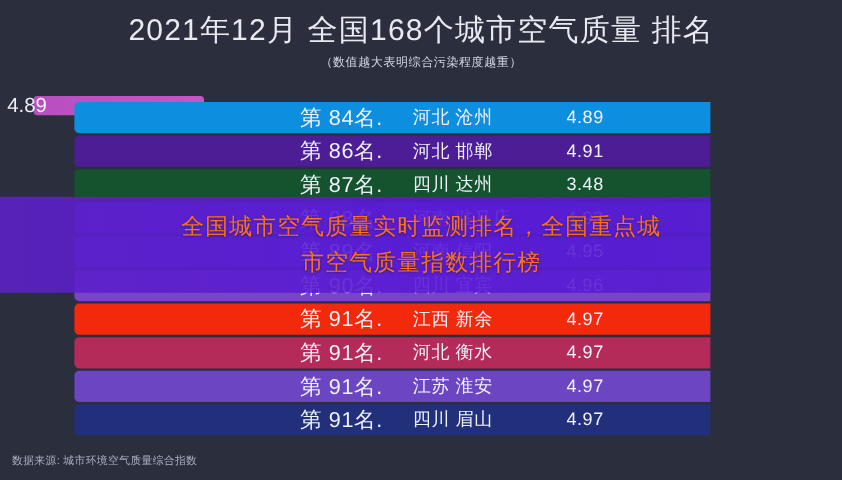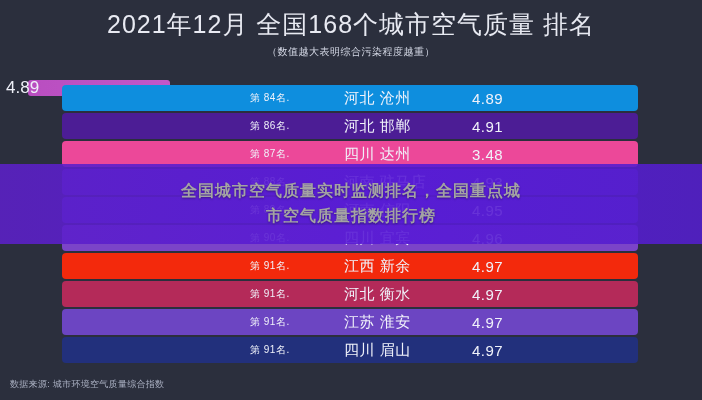--- a/index.html
+++ b/index.html
@@ -2,42 +2,42 @@
 <html><head>
 <meta charset="utf-8">
 <style>
   html,body{margin:0;padding:0;}
   body{
     width:702px;height:400px;overflow:hidden;
     background:#2b2f3d;
     font-family:"Liberation Sans","DejaVu Sans",sans-serif;
     position:relative;
   }
-  #stage{position:absolute;inset:0;width:702px;height:400px;overflow:hidden;}
+  #stage{position:absolute;inset:0;width:564px;height:400px;overflow:hidden;padding-left:28px;}
 
   
   .title{
     position:absolute;left:0;top:8px;width:702px;text-align:center;
     color:#e8eaf2;font-size:25px;letter-spacing:1px;font-weight:400;
     white-space:nowrap;
   }
   .subtitle{
     position:absolute;left:0;top:45px;width:702px;text-align:center;
     color:#d3d7e4;font-size:10px;letter-spacing:.5px;white-space:nowrap;
   }
 
   
   .rows{position:absolute;left:0;top:80px;width:702px;height:280px;}
   .row{
     position:absolute;left:62px;height:26px;border-radius:4px;
     box-sizing:border-box;
   }
   .row .rank{
     position:absolute;left:188px;top:50%;transform:translateY(-50%);
-    font-size:10px;color:#f0f2fa;white-space:nowrap;letter-spacing:.5px;
+    font-size:18px;color:#f0f2fa;white-space:nowrap;letter-spacing:.5px;
   }
   .row .city{
     position:absolute;left:282px;top:50%;transform:translateY(-50%);
     font-size:15px;color:#f0f2fa;white-space:nowrap;letter-spacing:.5px;
   }
   .row .val{
     position:absolute;left:410px;top:50%;transform:translateY(-50%);
     font-size:15px;color:#f0f2fa;white-space:nowrap;letter-spacing:.5px;
   }
 
@@ -56,21 +56,21 @@
   .overlay{
     position:absolute;left:0;top:164px;width:702px;height:80px;
     background:linear-gradient(90deg,rgba(92,32,200,.88),rgba(88,26,214,.90) 55%,rgba(84,30,205,.88));
   }
   .overlay-text{
     position:absolute;left:0;top:164px;width:702px;height:80px;
     display:flex;flex-direction:column;align-items:center;justify-content:center;
     gap:4px;
   }
   .overlay-line{
-    color:#a3a3a3;font-size:16px;font-weight:bold;letter-spacing:1px;
+    color:#f97316;font-size:19px;font-weight:normal;letter-spacing:1px;
     white-space:nowrap;text-shadow:0 1px 2px rgba(0,0,0,.35);
   }
 
   
   .footer{
     position:absolute;left:10px;top:378px;
     color:#aab0c2;font-size:9px;letter-spacing:.3px;white-space:nowrap;
   }
 </style>
 </head>
@@ -87,21 +87,21 @@
   <div class="row" style="top: 5px; height: 26px; width: 576px; background: rgb(14, 142, 222);">
         <span class="rank">第 84名.</span>
         <span class="city">河北 沧州</span>
         <span class="val">4.89</span>
       </div>
       <div class="row" style="top: 33px; height: 26px; width: 576px; background: #4c1d95;">
         <span class="rank">第 86名.</span>
         <span class="city">河北 邯郸</span>
         <span class="val">4.91</span>
       </div>
-      <div class="row" style="top: 61px; height: 26px; width: 576px; background: #ec4899;">
+      <div class="row" style="top: 61px; height: 26px; width: 576px; background: #14532d;">
         <span class="rank">第 87名.</span>
         <span class="city">四川 达州</span>
         <span class="val">3.48</span>
       </div>
       <div class="row" style="top: 89px; height: 26px; width: 576px; background: rgb(90, 47, 192);">
         <span class="rank">第 88名.</span>
         <span class="city">河南 驻马店</span>
         <span class="val">4.93</span>
       </div>
       <div class="row" style="top: 117px; height: 26px; width: 576px; background: rgb(88, 51, 198);">

